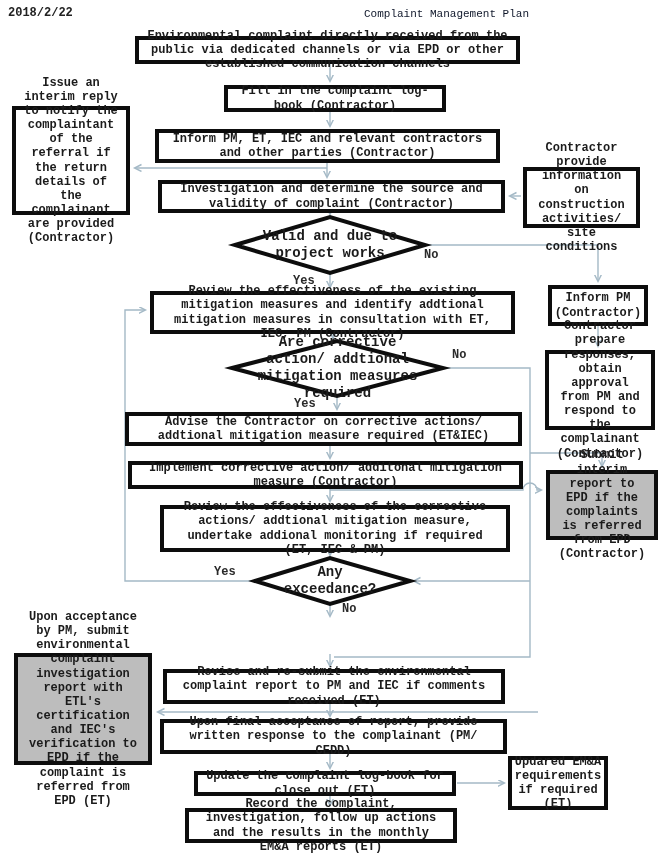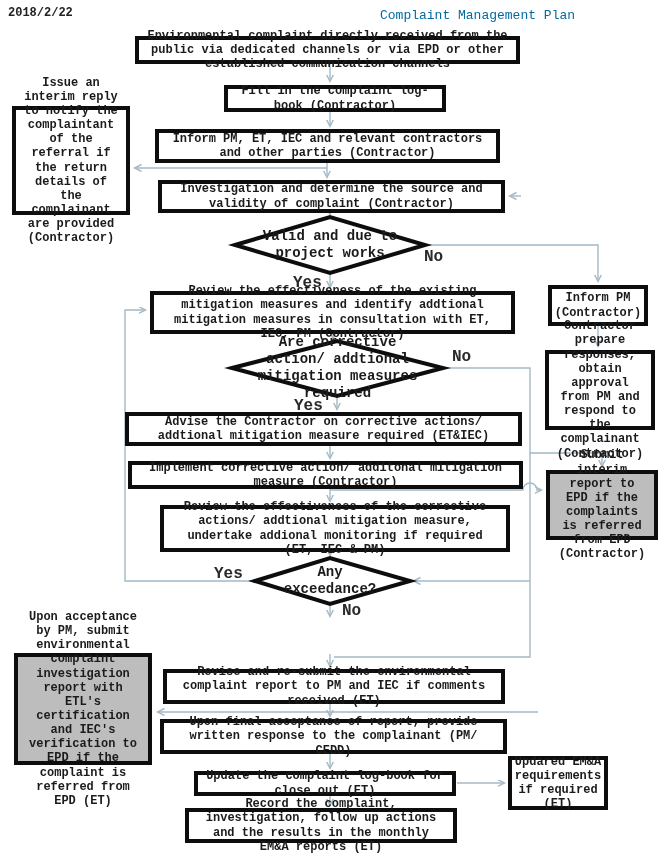--- a/index.html
+++ b/index.html
@@ -1,34 +1,34 @@
 <!DOCTYPE html>
 <html><head>
 <meta charset="utf-8">
 <style>
   html,body{margin:0;padding:0;background:#ffffff;}
   .canvas{
     position:relative;width:670px;height:857px;background:#ffffff;
     font-family:Liberation Mono, monospace;color:#1b1b1b;overflow:hidden;
   }
   .hdr-date{position:absolute;left:8px;top:6px;font-size:12px;font-weight:bold;color:#222;}
-  .hdr-title{position:absolute;left:380px;top:8px;font-size:13px;color:#0369a1;}
+  .hdr-title{position:absolute;left:364px;top:8px;font-size:11px;color:#0f172a;}
   svg.flow{position:absolute;left:0;top:0;z-index:1;}
   .node{
     position:absolute;box-sizing:border-box;z-index:2;
     border:4px solid #0d0d0d;background:#ffffff;
     display:flex;align-items:center;justify-content:center;text-align:center;
     font-size:12px;font-weight:bold;line-height:1.18;color:#1b1b1b;padding:1px 6px;
   }
   .node.gray{background:#bdbdbd;}
   .dtext{
     position:absolute;z-index:3;display:flex;align-items:center;justify-content:center;
     text-align:center;font-size:14px;font-weight:bold;line-height:1.2;color:#1b1b1b;
   }
-  .branch{position:absolute;z-index:3;font-size:16px;font-weight:bold;color:#2a2a2a;}
+  .branch{position:absolute;z-index:3;font-size:12px;font-weight:bold;color:#2a2a2a;}
 </style>
 </head>
 <body>
 
 <div class="canvas">
 
   <div class="hdr-date">2018/2/22</div>
   <div class="hdr-title">Complaint Management Plan</div>
 
   <svg class="flow" width="670" height="857" viewBox="0 0 670 857">
@@ -77,20 +77,21 @@
   <div class="node" style="left:135px;top:36px;width:385px;height:28px">Environmental complaint directly received from the public via dedicated channels or via EPD or other established communication channels</div>
 
   <div class="node" style="left:224px;top:85px;width:222px;height:27px">Fill in the complaint log-book (Contractor)</div>
 
   <div class="node" style="left:12px;top:106px;width:118px;height:109px">Issue an interim reply to notify the complaintant of the referral if the return details of the complainant are provided (Contractor)</div>
 
   <div class="node" style="left:155px;top:129px;width:345px;height:34px">Inform PM, ET, IEC and relevant contractors and other parties (Contractor)</div>
 
   <div class="node" style="left:158px;top:180px;width:347px;height:33px">Investigation and determine the source and validity of complaint (Contractor)</div>
 
+  <div class="node" style="left:523px;top:167px;width:117px;height:61px">Contractor provide information on construction activities/ site conditions</div>
 
   <div class="dtext" style="left:252px;top:228px;width:156px;height:34px">Valid and due to project works</div>
 
   <div class="node" style="left:150px;top:291px;width:365px;height:43px">Review the effectiveness of the existing mitigation measures and identify addtional mitigation measures in consultation with ET, IEC, PM (Contractor)</div>
 
   <div class="node" style="left:548px;top:285px;width:100px;height:41px">Inform PM (Contractor)</div>
 
   <div class="dtext" style="left:250px;top:351px;width:175px;height:34px">Are corrective action/ addtional mitigation measures required</div>
 
   <div class="node" style="left:545px;top:350px;width:110px;height:80px">Contractor prepare responses, obtain approval from PM and respond to the complainant (Contractor)</div>

